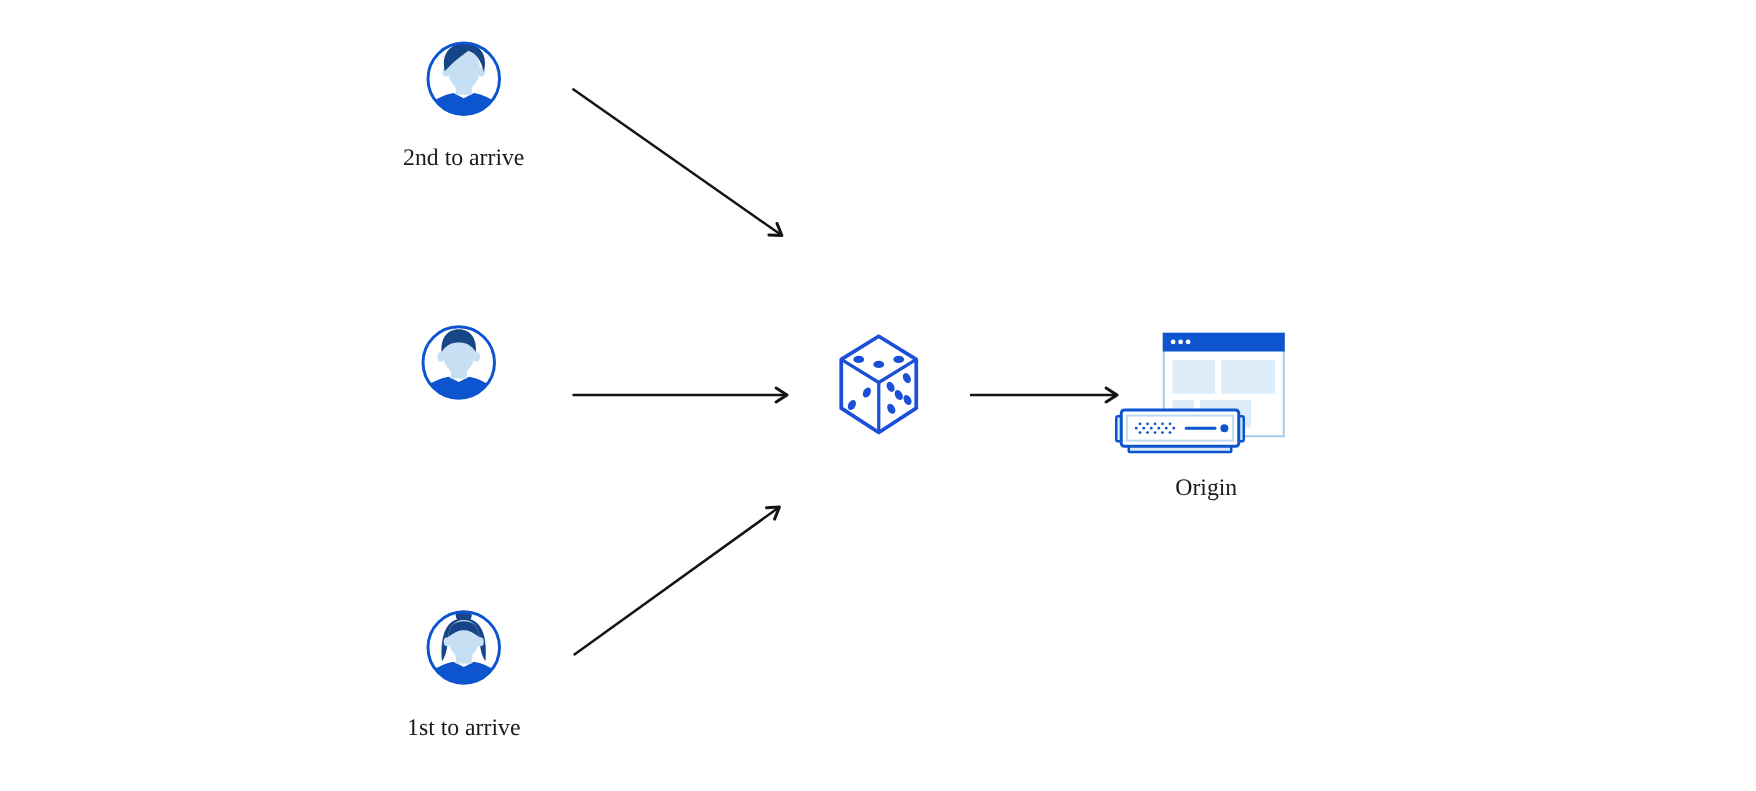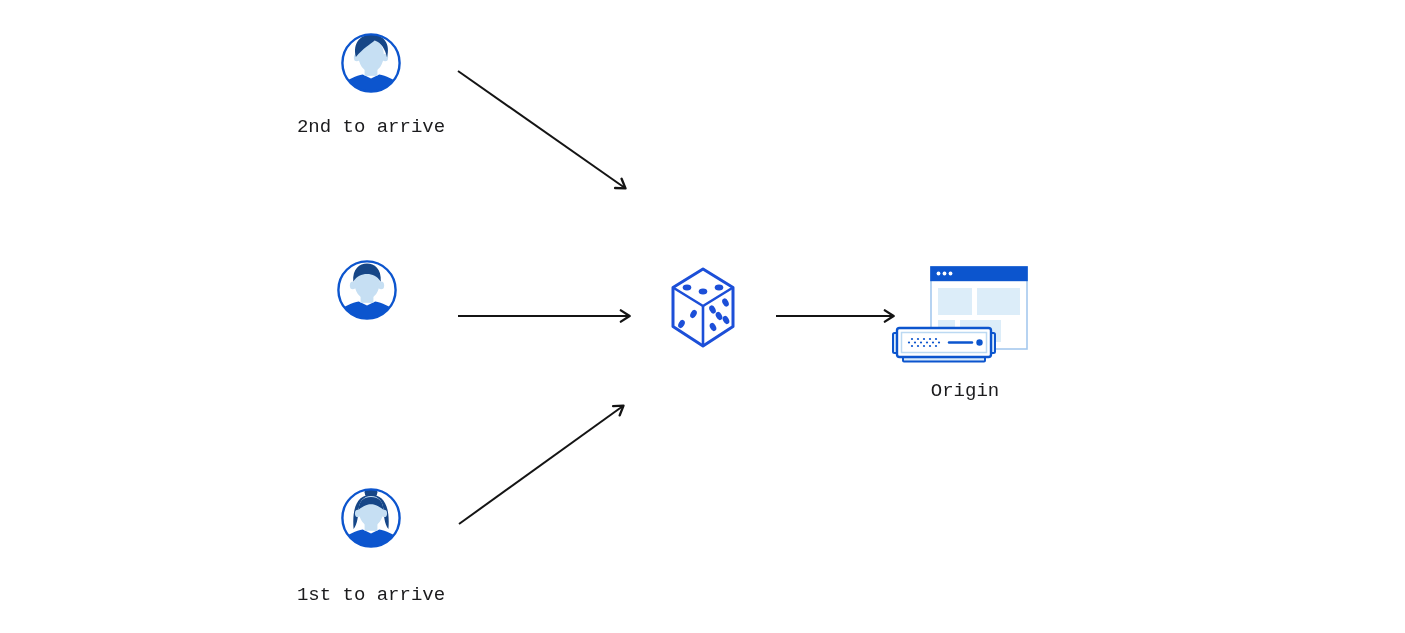--- a/index.html
+++ b/index.html
@@ -14,21 +14,21 @@
     --arrow-color:#141414;
     --label-color:#1B1B1D;
     --bg:#FFFFFF;
   }
   html,body{margin:0;padding:0;background:var(--bg);}
   .canvas{
     position:relative;
     width:1167px;height:633px;
     background:var(--bg);
     overflow:hidden;
-    font-family:Liberation Mono, monospace;
+    font-family:Liberation Serif, serif;
   }
   .arrows-layer{position:absolute;left:0;top:0;width:1405px;height:633px;}
   .arrow{stroke:var(--arrow-color);stroke-width:2;fill:none;}
   .node{position:absolute;}
   .node-label{
     position:absolute;
     text-align:center;
     font-size:19px;
     line-height:26px;
     color:var(--label-color);
@@ -127,21 +127,21 @@
         <path class="shirt" d="M2,72 V63 C9,54 19,50 27,48.5 L36,53 L45,48.5 C53,50 63,54 70,63 V72 Z"></path>
         <rect class="face-fill" x="29" y="33" width="14" height="17"></rect>
         <ellipse class="face-fill" cx="21.5" cy="31" rx="3" ry="4"></ellipse>
         <ellipse class="face-fill" cx="50.5" cy="31" rx="3" ry="4"></ellipse>
         <path class="face-fill" d="M36,12 C44.5,12 49.5,19 49.5,27.5 C49.5,37 43.5,45.5 36,45.5 C28.5,45.5 22.5,37 22.5,27.5 C22.5,19 27.5,12 36,12 Z"></path>
         <path class="hair" d="M22.5,27 C23,17 28,13 36,13 C44,13 49,17 49.5,27 C44,22.5 40,21 36,21 C32,21 28,22.5 22.5,27 Z"></path>
       </g>
       <circle class="ring" cx="36" cy="36" r="31.2"></circle>
     </svg>
   </div>
-  <div class="node-label" style="left:286px;top:570px;width:170px;margin-top:12px;">1st to arrive</div>
+  <div class="node-label" style="left:286px;top:570px;width:170px;">1st to arrive</div>
 
   <div class="node" style="left:667px;top:266px;width:72px;height:84px;">
     <svg viewBox="0 0 72 84" width="72" height="84">
       <path class="die-face" d="M36,3 L66,21.5 L66,60.5 L36,80 L6,60.5 L6,21.5 Z"></path>
       <path class="die-edge" d="M6,21.5 L36,40 L66,21.5"></path>
       <path class="die-edge" d="M36,40 L36,80"></path>
 
       <ellipse class="pip" cx="20" cy="21.5" rx="4.3" ry="2.9"></ellipse>
       <ellipse class="pip" cx="36" cy="25.5" rx="4.3" ry="2.9"></ellipse>
       <ellipse class="pip" cx="52" cy="21.5" rx="4.3" ry="2.9"></ellipse>

